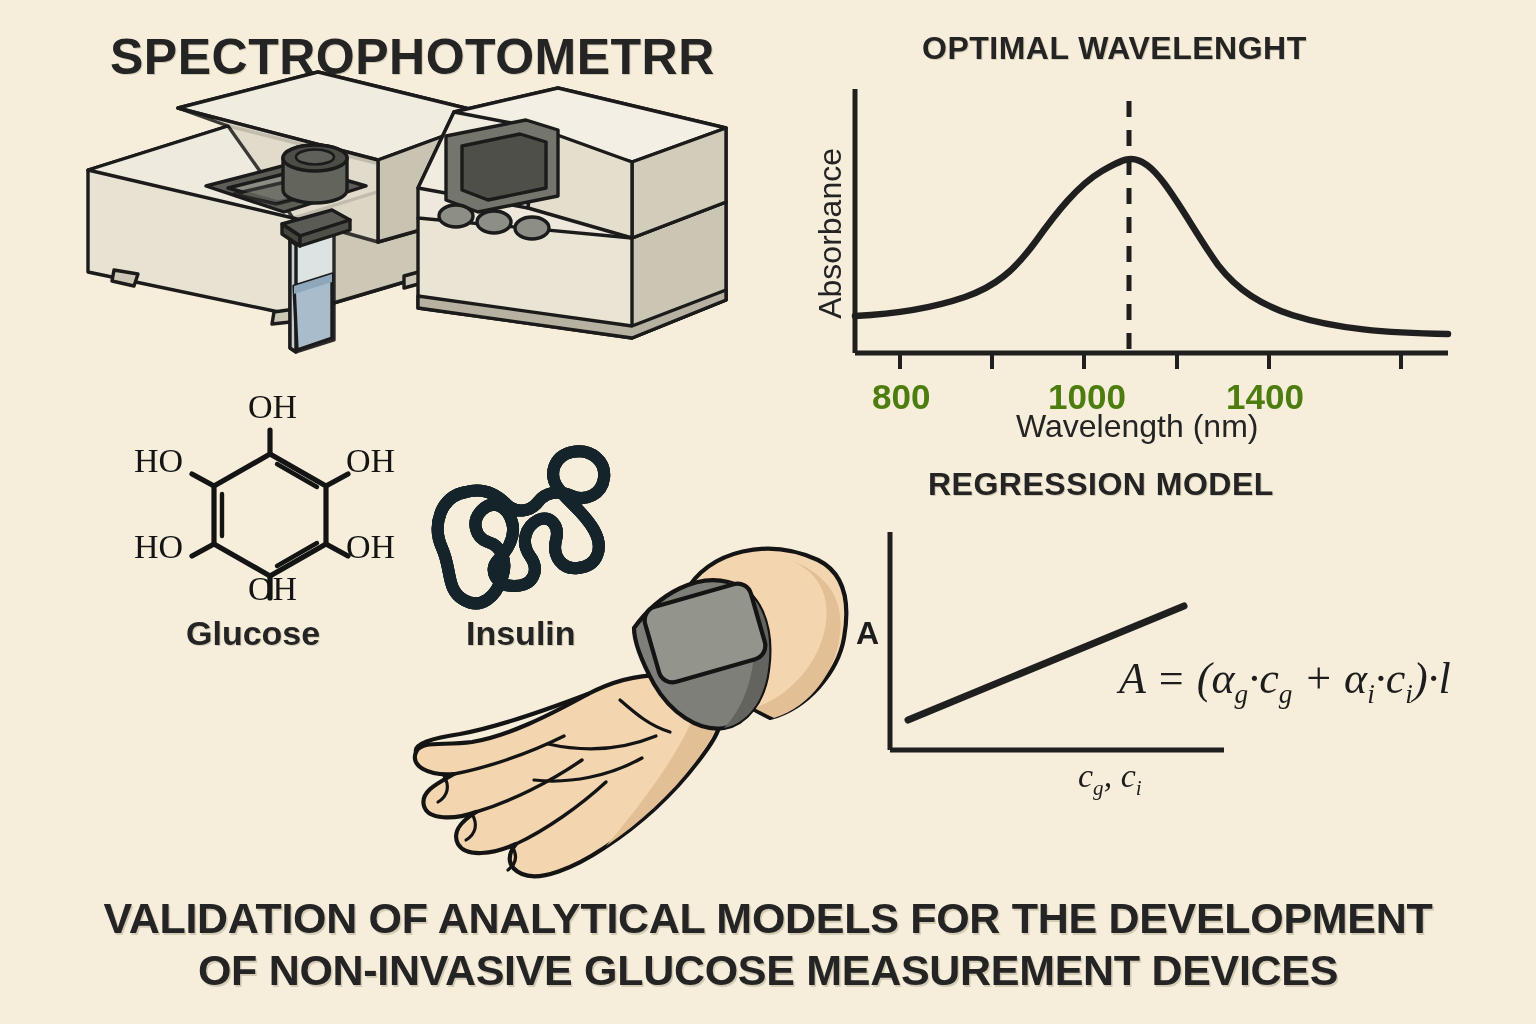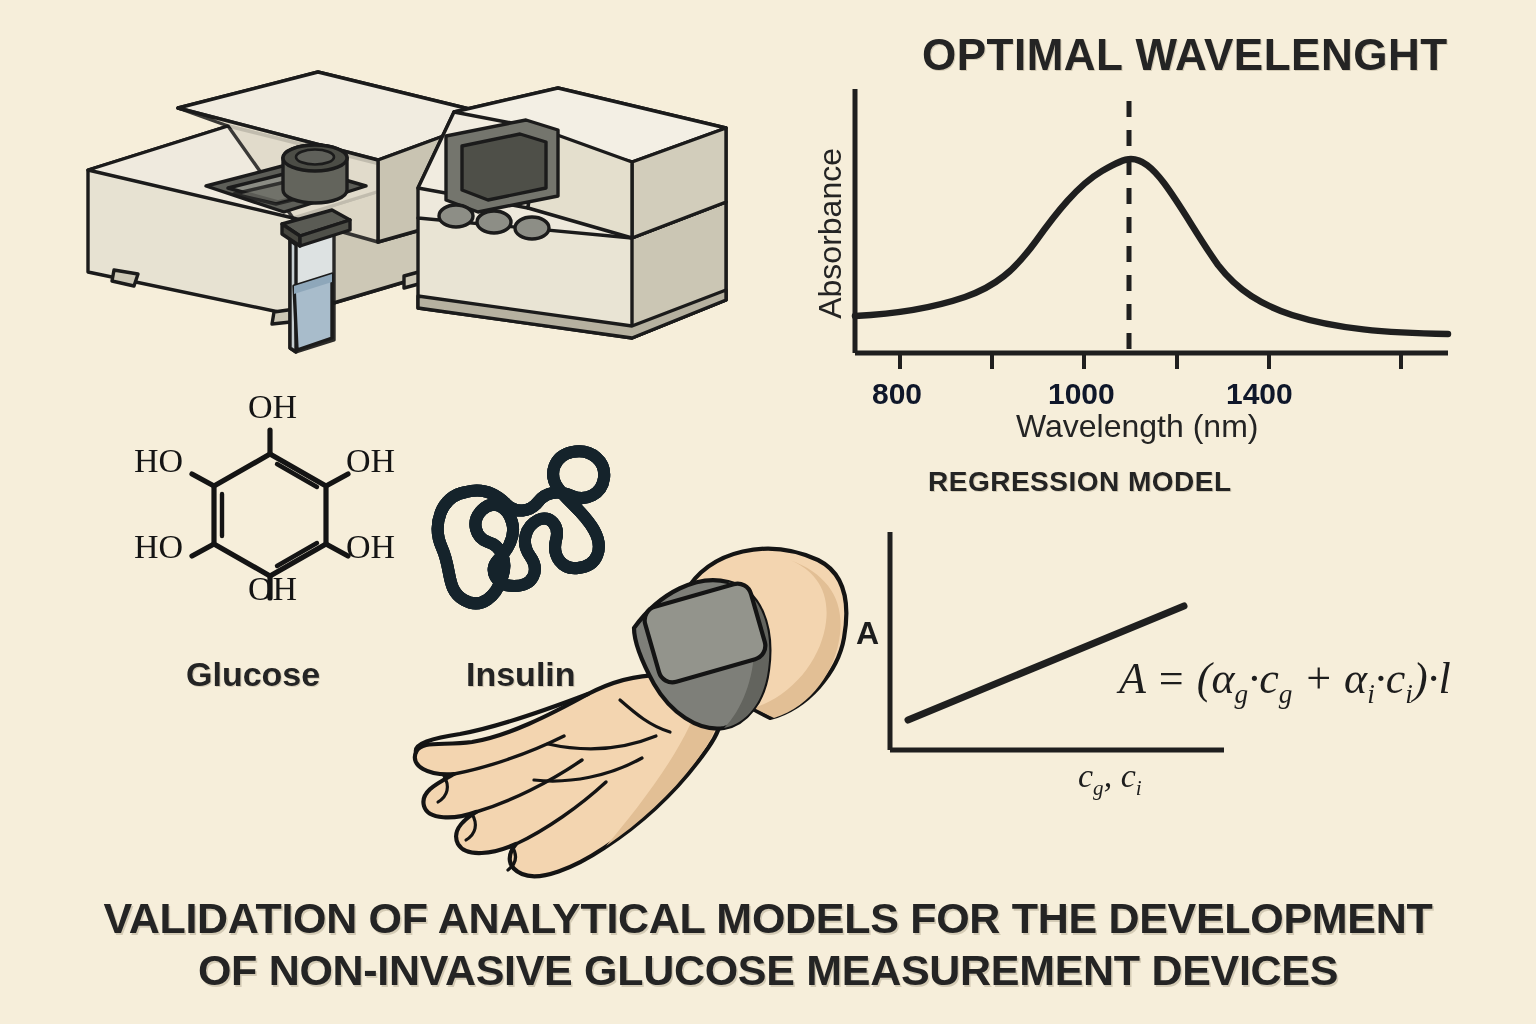--- a/index.html
+++ b/index.html
@@ -16,29 +16,28 @@
 
   
   .heading{
     font-weight:bold;
     letter-spacing:0.5px;
     color:#242424;
     text-shadow:1px 1px 0 rgba(170,160,135,.45);
     white-space:nowrap;
   }
   #spectro-heading{left:110px;top:28px;font-size:50px;}
-  #wavelength-heading{left:922px;top:30px;font-size:44px;}
+  #wavelength-heading{left:922px;top:30px;font-size:32px;}
   #analytes-heading{left:298px;top:368px;font-size:40px;}
-  #regression-heading{left:928px;top:466px;font-size:28px;}
+  #regression-heading{left:928px;top:466px;font-size:32px;}
 
   .analyte-label{
     font-weight:bold;font-size:34px;color:#242424;
     text-shadow:1px 1px 0 rgba(170,160,135,.45);
     white-space:nowrap;
-    margin-top:41px;
   }
   #glucose-label{left:186px;top:614px;}
   #insulin-label{left:466px;top:614px;}
 
   #bottom-title{
     left:0;top:892px;width:1536px;text-align:center;
     font-weight:bold;font-size:43px;line-height:1.22;
     letter-spacing:-0.3px;
     color:#242424;
     text-shadow:1.5px 1.5px 0 rgba(170,160,135,.45);
@@ -54,39 +53,40 @@
     color:#1d1d1d;
   }
   #formula{left:1106px;top:653px;font-size:44px;white-space:nowrap;margin-left:13px;}
   #formula sub{font-size:0.62em;font-style:italic;}
   #reg-x-label{left:1078px;top:757px;font-size:34px;white-space:nowrap;}
   #reg-x-label sub{font-size:0.62em;}
   #reg-y-label{left:856px;top:615px;font-size:32px;font-family:"Liberation Sans",sans-serif;font-weight:bold;font-style:normal;}
 
   .axis-tick-label{
     font-family:"Liberation Sans",sans-serif;
-    font-size:30px;font-weight:bold;color:#0f172a;
+    font-size:35px;font-weight:bold;color:#4d7c0f;
     position:absolute;white-space:nowrap;
   }
   .axis-name{
     font-family:"Liberation Sans",sans-serif;
     font-size:32px;color:#242424;position:absolute;white-space:nowrap;
   }
   #abs-axis-name{
     left:812px;top:148px;
     transform-origin:left top;
     transform:rotate(-90deg) translate(-100%,0);
   }
   #wl-axis-name{left:1016px;top:408px;}
 </style>
 </head>
 <body>
 
 <div class="stage">
 
+  <div class="abs heading" id="spectro-heading">SPECTROPHOTOMETRR</div>
 
   <div class="abs heading" id="wavelength-heading">OPTIMAL WAVELENGHT</div>
 
 
   <div class="abs heading" id="regression-heading">REGRESSION MODEL</div>
 
   <div class="abs" style="left:78px;top:100px;">
     <svg width="680" height="250" viewBox="0 0 680 250">
 
       <g stroke="#1b1b1b" stroke-width="3.4" stroke-linejoin="round">

